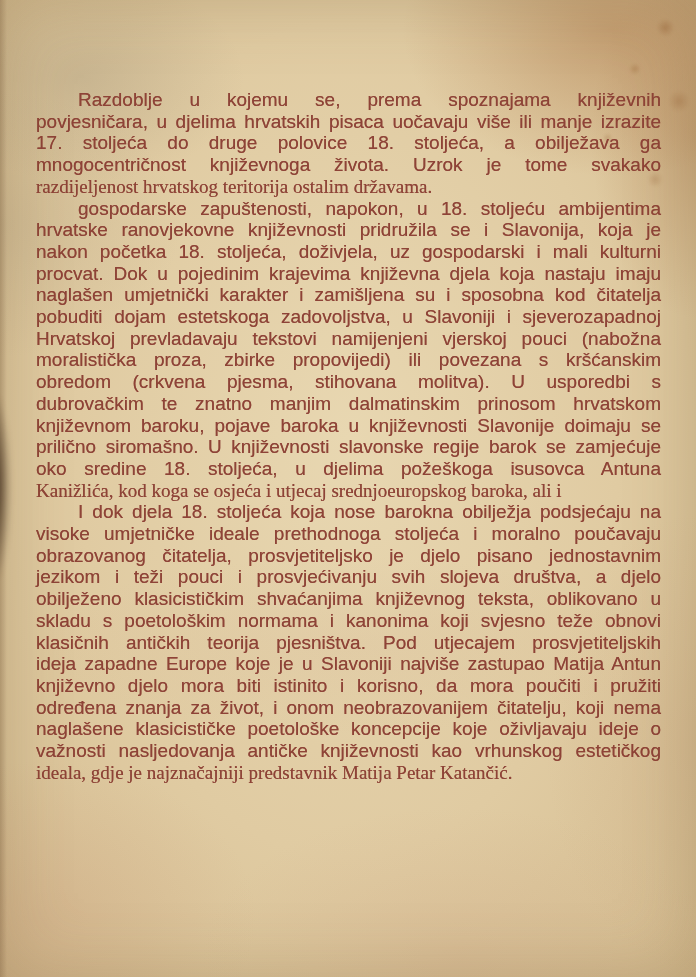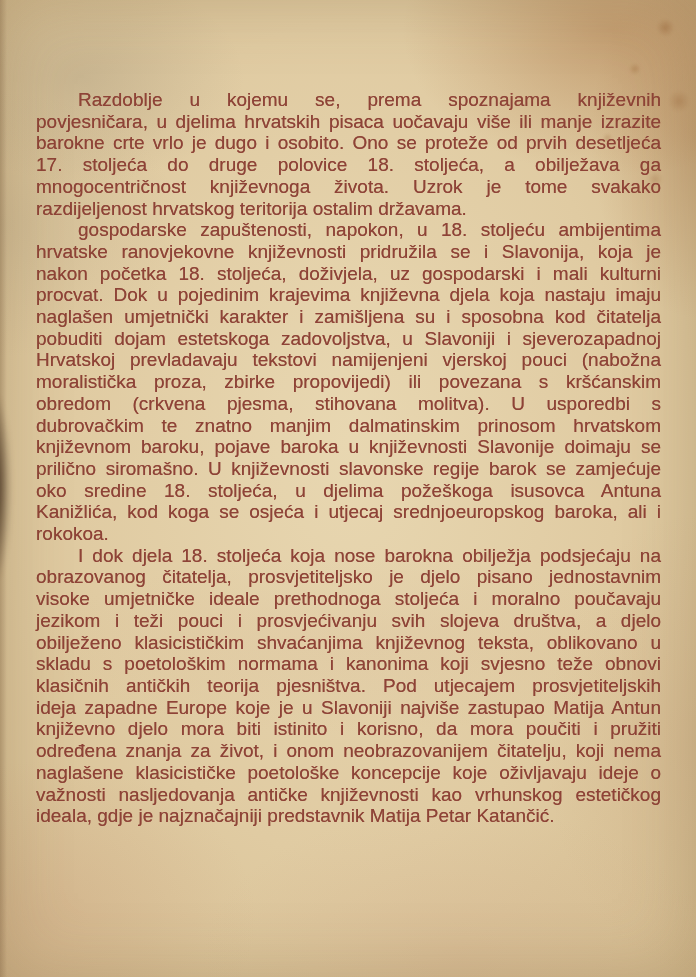--- a/index.html
+++ b/index.html
@@ -75,59 +75,57 @@
     line-height: 21.7px;
     text-shadow: 0 0 0.6px rgba(142,67,55,0.75);
   }
   .para { margin: 0; }
   .line {
     text-align: justify;
     text-align-last: justify;
     white-space: normal;
   }
   .para .line:first-child { text-indent: 42px; }
-  .para .line:last-child { text-align-last: left; }
+  .para .line:last-child { text-align-last: left; font-family: Liberation Serif, serif; }
 </style>
 </head>
 <body>
 
 <div class="page">
   <div class="left-edge-shadow"></div>
   <div class="left-smudge"></div>
   <div class="speckles"></div>
   <div class="text-block">
       <div class="para">
         <div class="line">Razdoblje u kojemu se, prema spoznajama književnih</div>
         <div class="line">povjesničara, u djelima hrvatskih pisaca uočavaju više ili manje izrazite</div>
-        <div class="line">barokne crte vrlo je dugo i osobito. Ono se proteže od prvih desetljeća</div>
         <div class="line">17. stoljeća do druge polovice 18. stoljeća, a obilježava ga</div>
         <div class="line">mnogocentričnost književnoga života. Uzrok je tome svakako</div>
         <div class="line">razdijeljenost hrvatskog teritorija ostalim državama.</div>
       </div>
       <div class="para">
         <div class="line">gospodarske zapuštenosti, napokon, u 18. stoljeću ambijentima</div>
         <div class="line">hrvatske ranovjekovne književnosti pridružila se i Slavonija, koja je</div>
         <div class="line">nakon početka 18. stoljeća, doživjela, uz gospodarski i mali kulturni</div>
         <div class="line">procvat. Dok u pojedinim krajevima književna djela koja nastaju imaju</div>
         <div class="line">naglašen umjetnički karakter i zamišljena su i sposobna kod čitatelja</div>
         <div class="line">pobuditi dojam estetskoga zadovoljstva, u Slavoniji i sjeverozapadnoj</div>
         <div class="line">Hrvatskoj prevladavaju tekstovi namijenjeni vjerskoj pouci (nabožna</div>
         <div class="line">moralistička proza, zbirke propovijedi) ili povezana s kršćanskim</div>
         <div class="line">obredom (crkvena pjesma, stihovana molitva). U usporedbi s</div>
         <div class="line">dubrovačkim te znatno manjim dalmatinskim prinosom hrvatskom</div>
         <div class="line">književnom baroku, pojave baroka u književnosti Slavonije doimaju se</div>
         <div class="line">prilično siromašno. U književnosti slavonske regije barok se zamjećuje</div>
         <div class="line">oko sredine 18. stoljeća, u djelima požeškoga isusovca Antuna</div>
         <div class="line">Kanižlića, kod koga se osjeća i utjecaj srednjoeuropskog baroka, ali i</div>
-        <div class="line">rokokoa.</div>
       </div>
       <div class="para">
         <div class="line">I dok djela 18. stoljeća koja nose barokna obilježja podsjećaju na</div>
+        <div class="line">visoke umjetničke ideale prethodnoga stoljeća i moralno poučavaju</div>
         <div class="line">obrazovanog čitatelja, prosvjetiteljsko je djelo pisano jednostavnim</div>
-        <div class="line">visoke umjetničke ideale prethodnoga stoljeća i moralno poučavaju</div>
         <div class="line">jezikom i teži pouci i prosvjećivanju svih slojeva društva, a djelo</div>
         <div class="line">obilježeno klasicističkim shvaćanjima književnog teksta, oblikovano u</div>
         <div class="line">skladu s poetološkim normama i kanonima koji svjesno teže obnovi</div>
         <div class="line">klasičnih antičkih teorija pjesništva. Pod utjecajem prosvjetiteljskih</div>
         <div class="line">ideja zapadne Europe koje je u Slavoniji najviše zastupao Matija Antun</div>
         <div class="line">književno djelo mora biti istinito i korisno, da mora poučiti i pružiti</div>
         <div class="line">određena znanja za život, i onom neobrazovanijem čitatelju, koji nema</div>
         <div class="line">naglašene klasicističke poetološke koncepcije koje oživljavaju ideje o</div>
         <div class="line">važnosti nasljedovanja antičke književnosti kao vrhunskog estetičkog</div>
         <div class="line">ideala, gdje je najznačajniji predstavnik Matija Petar Katančić.</div>

